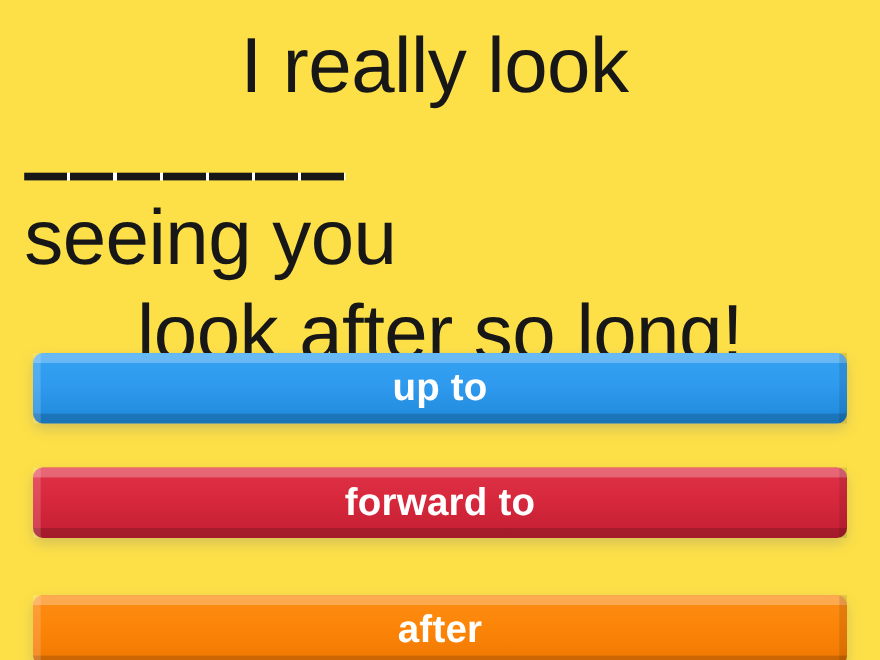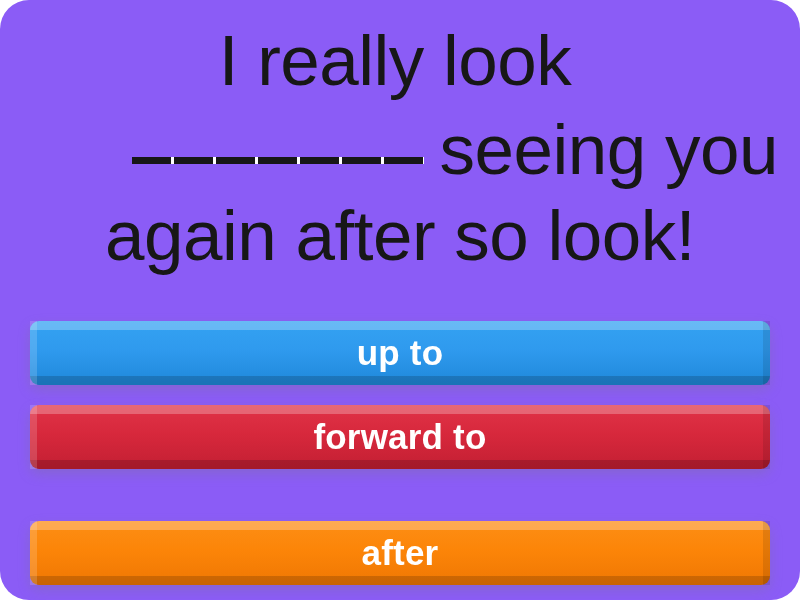--- a/index.html
+++ b/index.html
@@ -11,22 +11,21 @@
     width: 800px;
     height: 600px;
     background: #ffffff;
     font-family: "Liberation Sans", sans-serif;
     overflow: hidden;
   }
   .stage {
     position: relative;
     width: 800px;
     height: 600px;
-    background: #8b5cf6;
-    border-radius: 29px;
+    background: #fde047;
   }
 
   
   .question-area {
     position: absolute;
     left: 0;
     top: 18px;
     width: 800px;
     height: 280px;
     box-sizing: border-box;
@@ -44,20 +43,21 @@
     line-height: 86px;
     letter-spacing: -0.5px;
     white-space: nowrap;
   }
   .q-line-1 { align-self: center; margin-right: 10px; }
   .q-line-2 {
     align-self: stretch;
     display: flex;
     align-items: baseline;
     justify-content: flex-end;
+    flex-direction: column;
   }
   .q-line-3 { align-self: center; }
 
   .blank {
     display: inline-block;
     position: relative;
     width: 292px;
     height: 70px;
     margin-right: 16px;
     flex: 0 0 auto;
@@ -137,40 +137,40 @@
   .card-edge-l, .card-edge-r {
     position: absolute;
     top: 0; bottom: 0;
     width: 7px;
     z-index: 2;
   }
   .card-edge-l { left: 0;  background: rgba(255,255,255,0.16); }
   .card-edge-r { right: 0; background: rgba(0,0,0,0.10); }
 
   .card-blue   { background: linear-gradient(to bottom, #34a2f2 0%, #2f9aee 45%, #1f88da 100%); }
-  .card-red    { background: linear-gradient(to bottom, #e03348 0%, #d7283c 45%, #c31f33 100%); }
+  .card-red    { background: linear-gradient(to bottom, #e03348 0%, #d7283c 45%, #c31f33 100%); margin-top: 20px; }
   .card-orange { background: linear-gradient(to bottom, #fd8e15 0%, #fc8508 45%, #ef7703 100%); margin-top: 32px; }
 </style>
 </head>
 <body>
 
 <div class="stage">
 
   <div class="question-area">
 
     <div class="q-line q-line-1">I really look</div>
 
     <div class="q-line q-line-2">
       <span class="blank">
         <span class="blank-rule"></span>
       </span>
       <span>seeing you</span>
     </div>
 
-    <div class="q-line q-line-3">again after so look!</div>
+    <div class="q-line q-line-3">look after so long!</div>
 
   </div>
 
   <div class="cards">
 
     <div class="card card-blue">
       <span class="card-inner"></span>
       <span class="card-edge-l"></span>
       <span class="card-edge-r"></span>
       <span class="card-label">up to</span>

